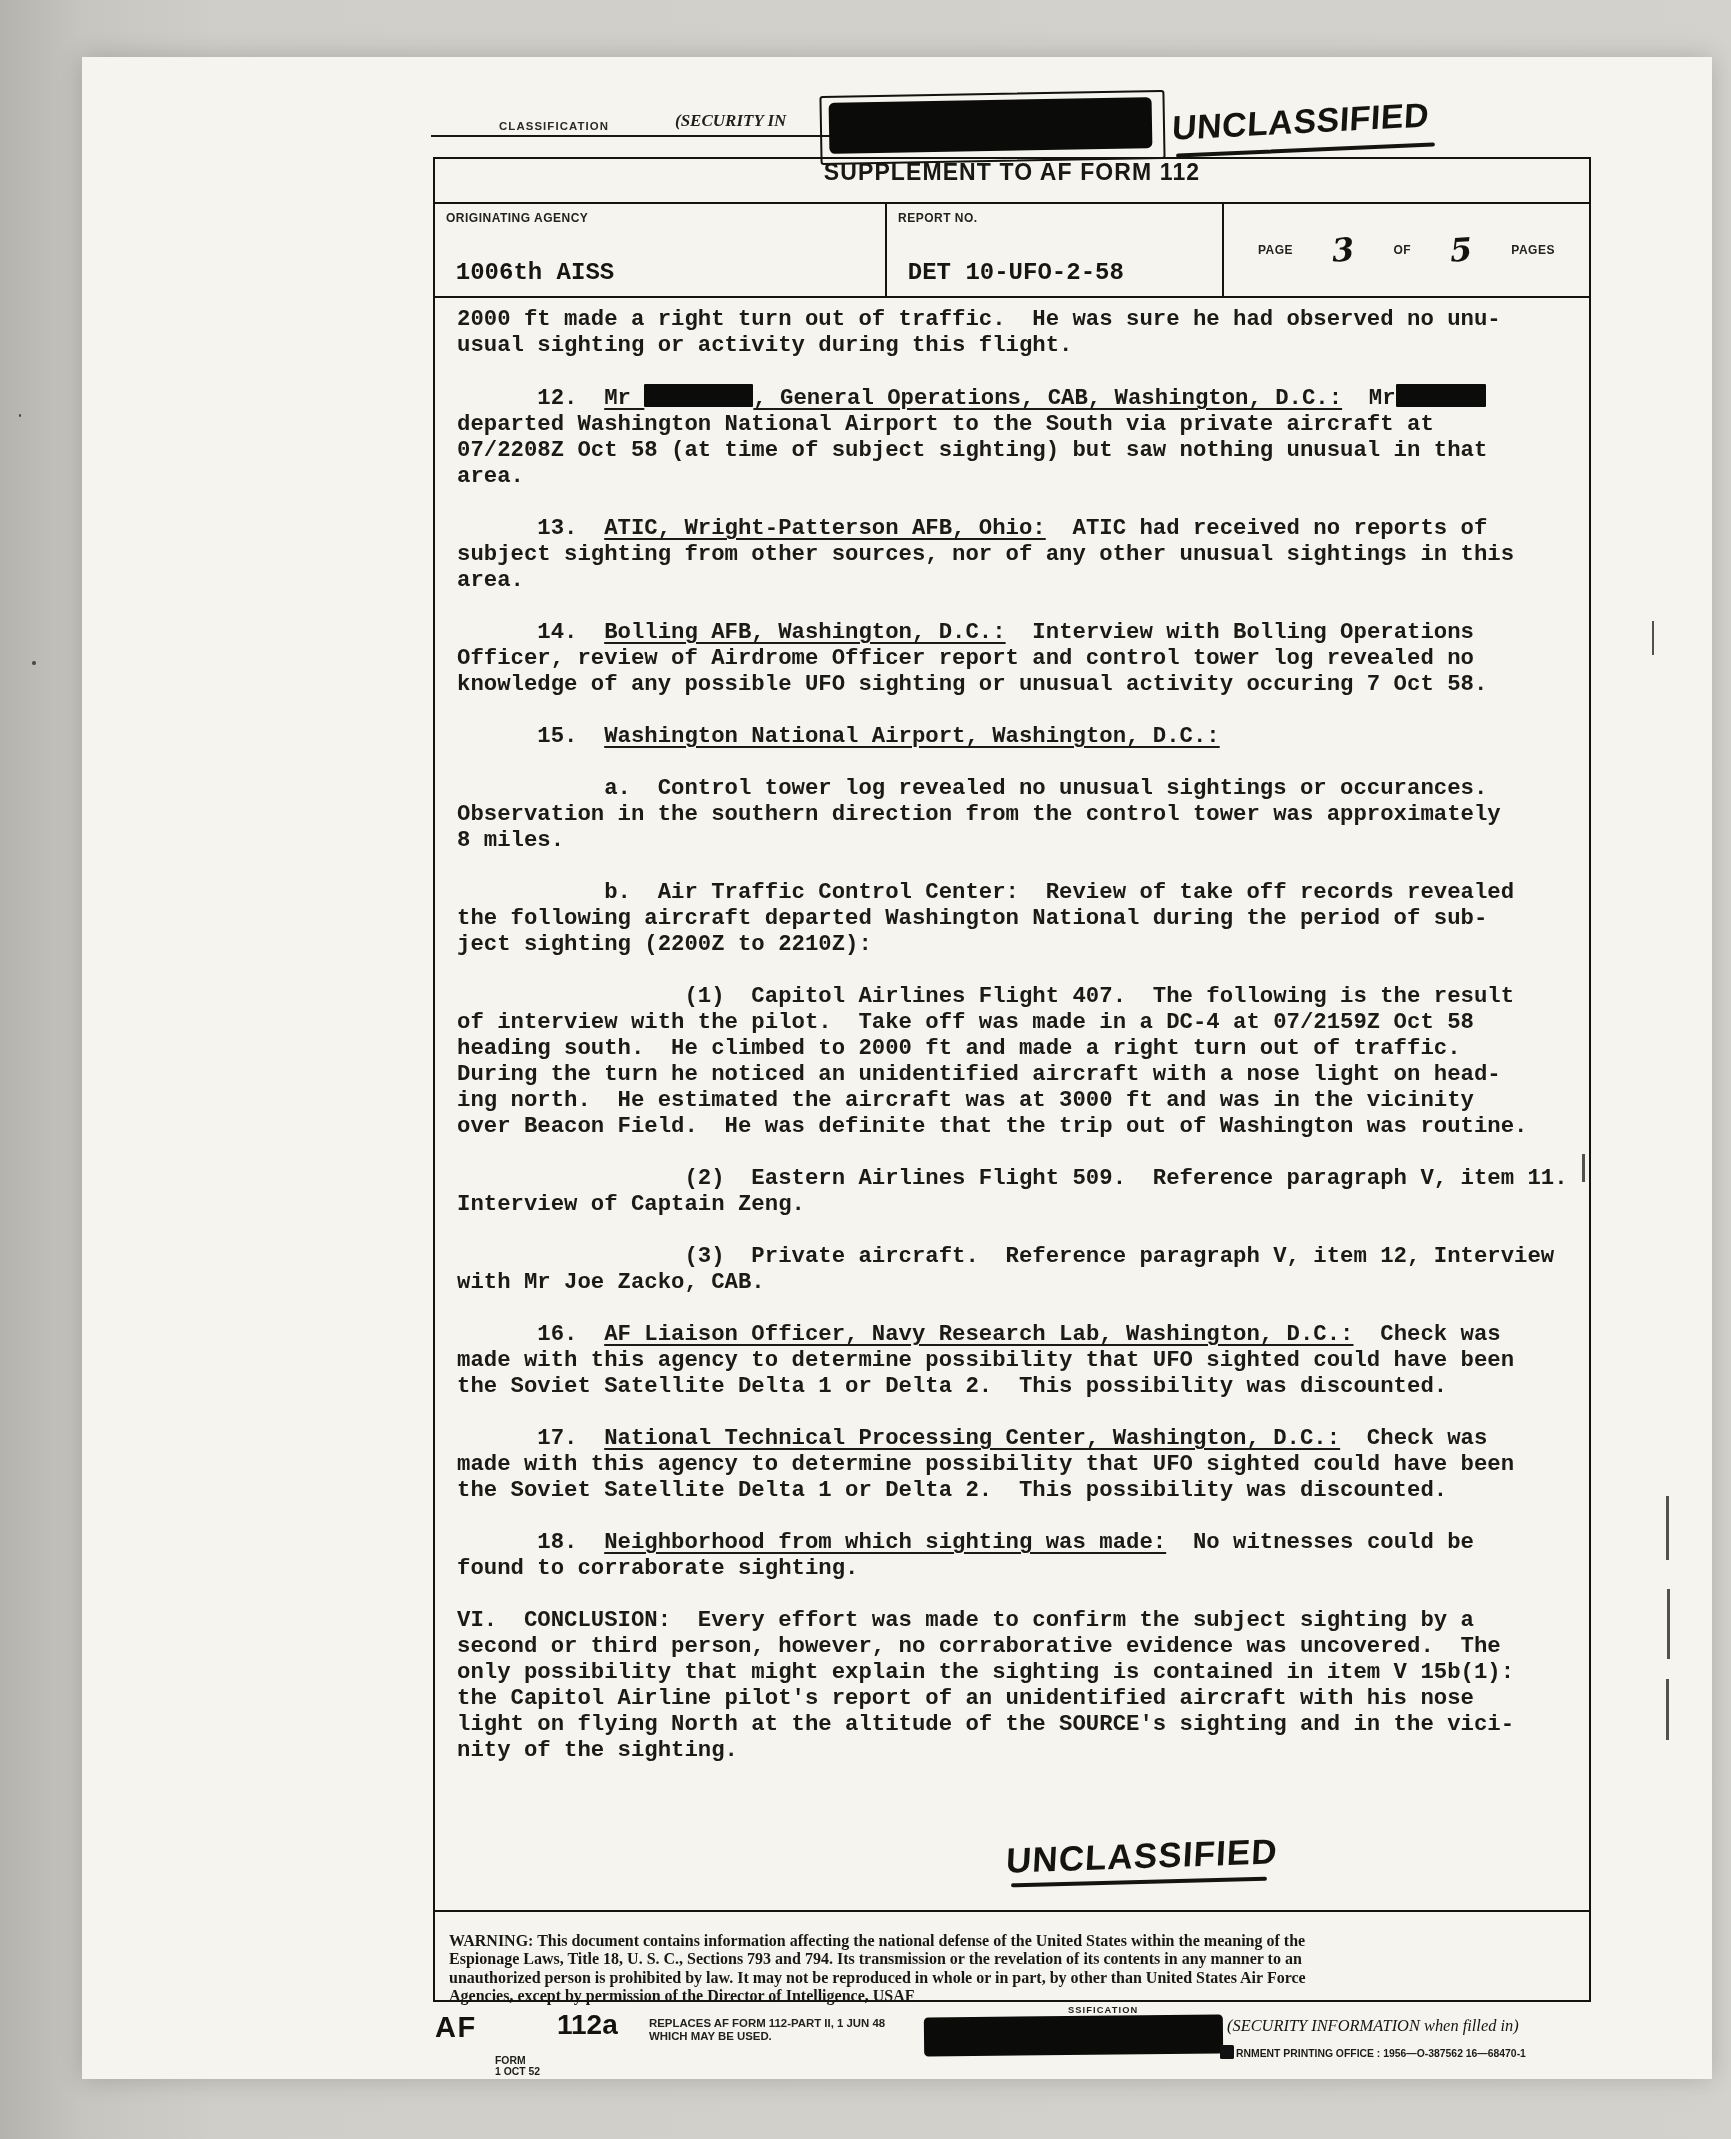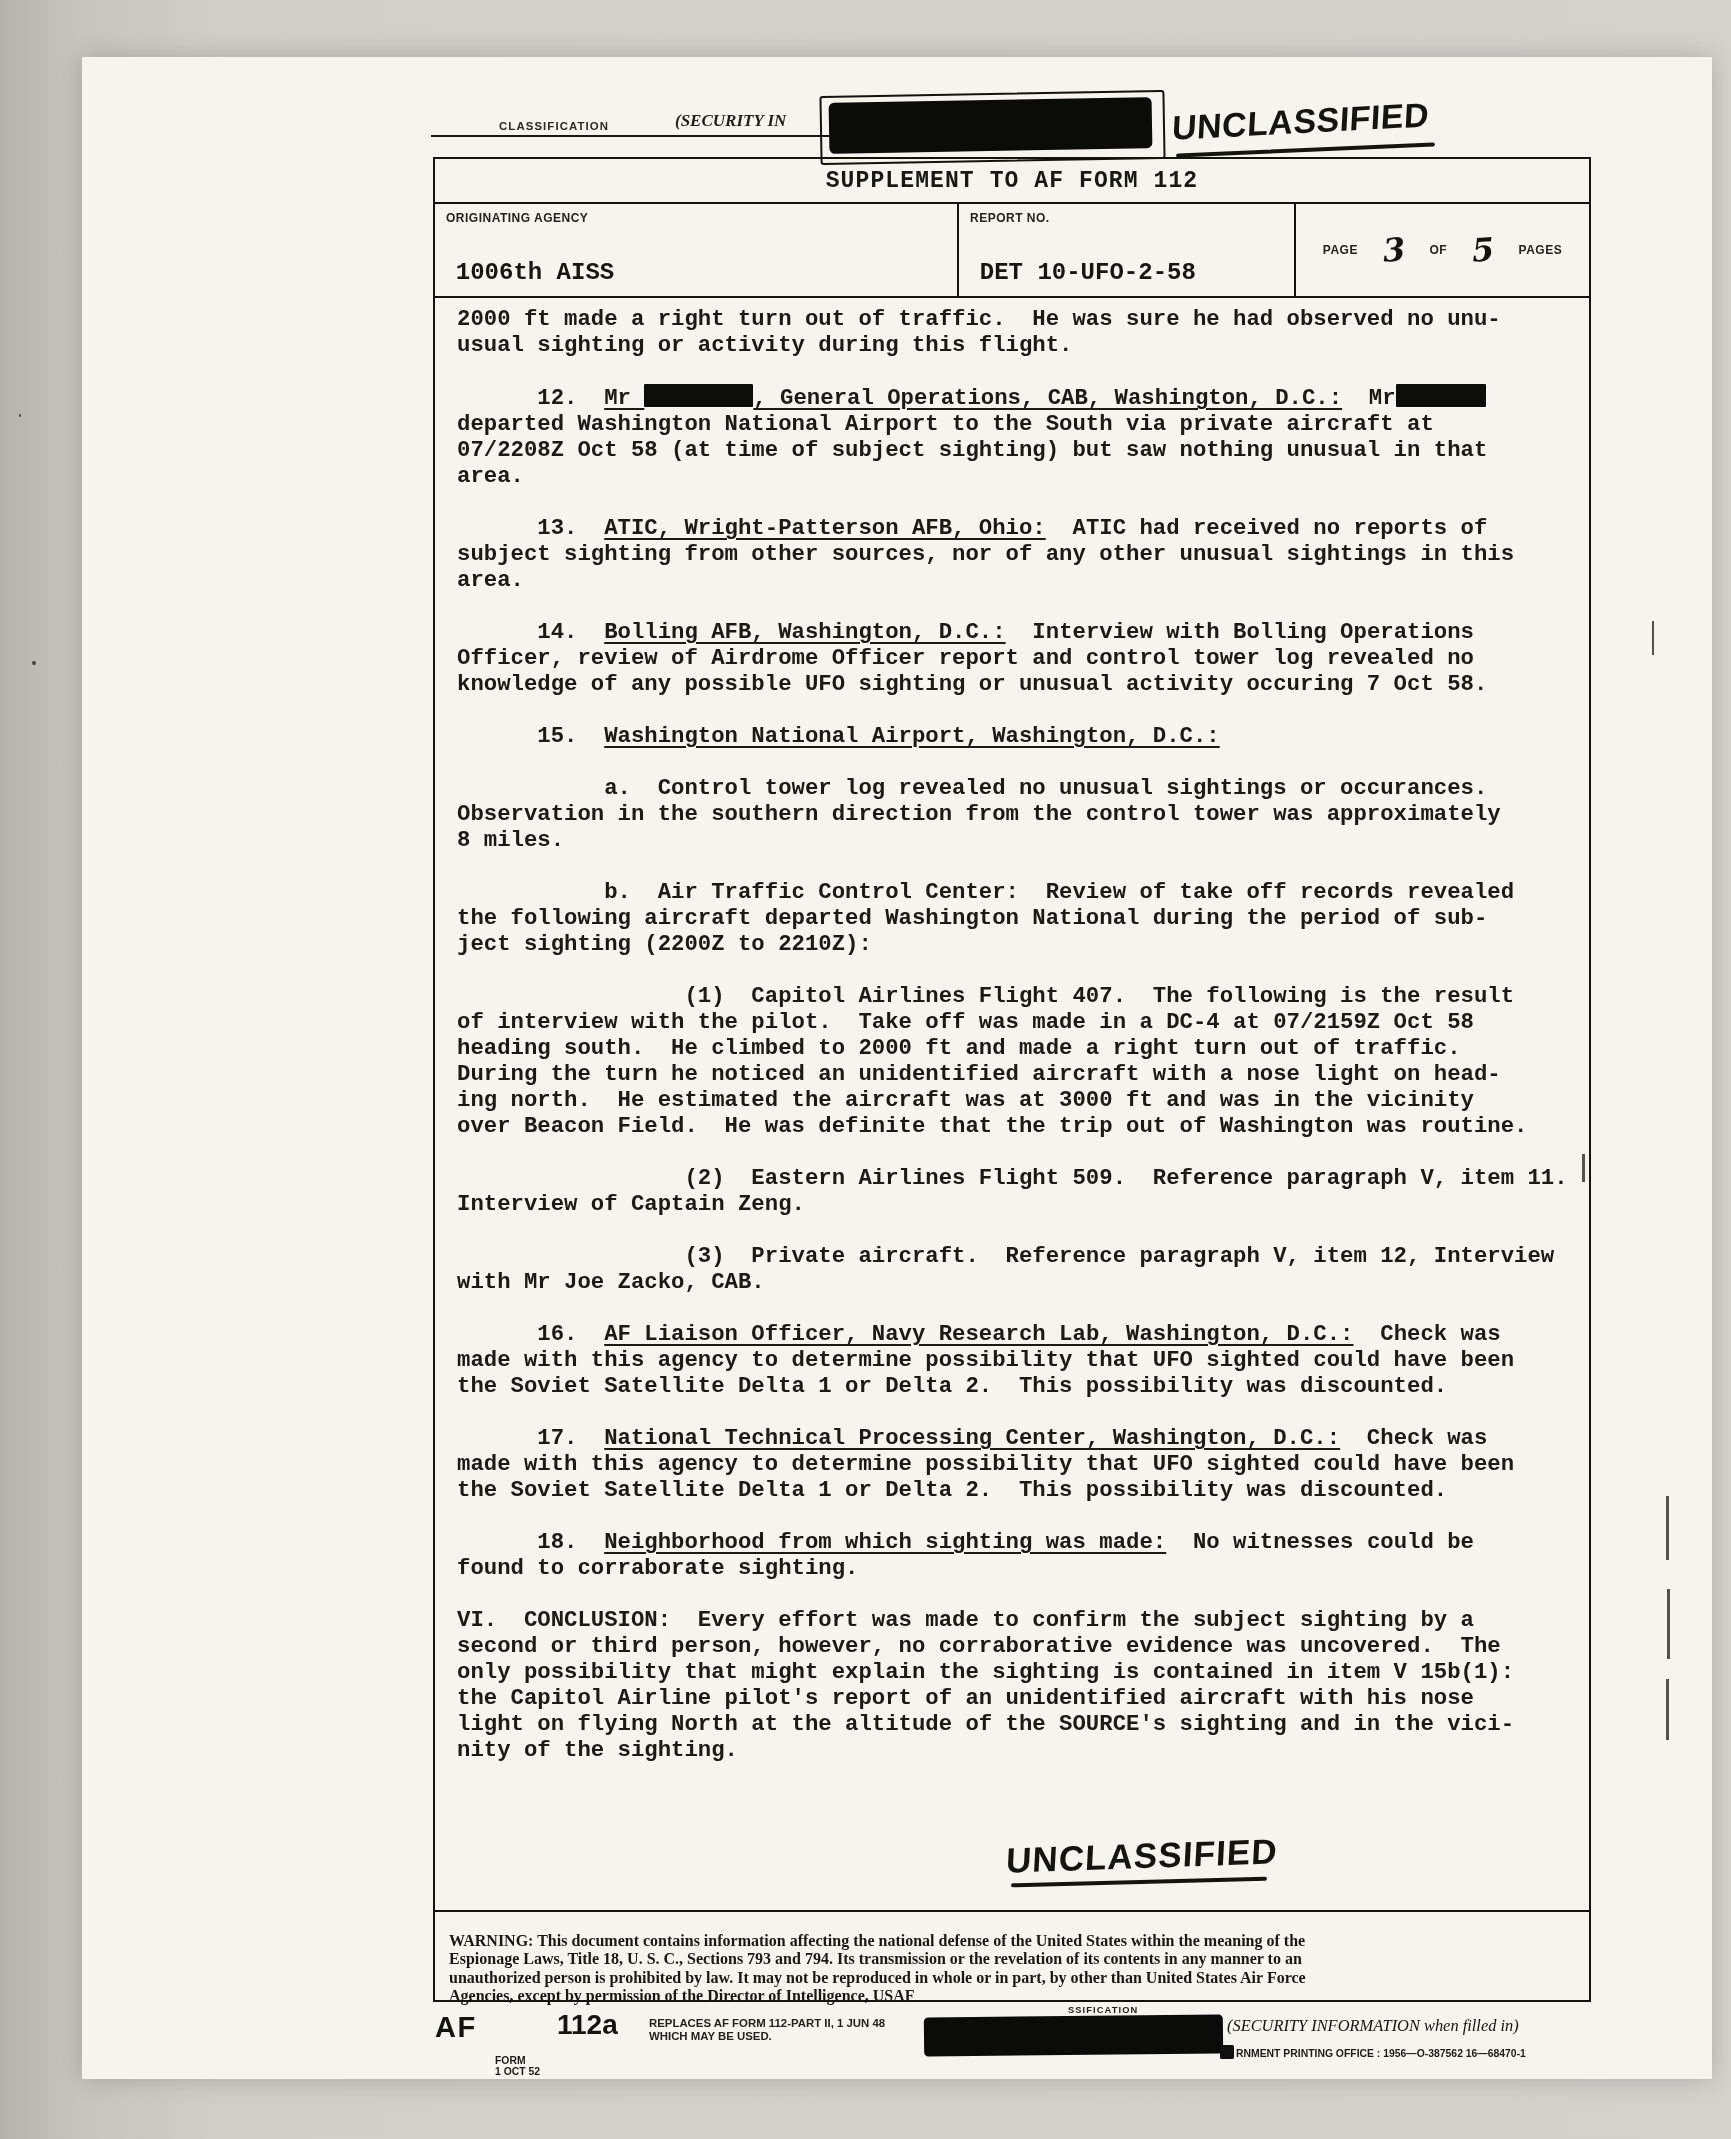--- a/index.html
+++ b/index.html
@@ -12,24 +12,24 @@
   .cls-label{position:absolute;left:499px;top:120px;font-size:11.4px;font-weight:bold;letter-spacing:1.1px;color:#2a2a26;}
   .sec-label{position:absolute;left:675px;top:111px;font-size:17px;font-weight:bold;font-style:italic;font-family:"Liberation Serif",serif;color:#1f1f1b;}
   .blob-frame{position:absolute;left:820px;top:93px;width:341px;height:65px;border:2.7px solid #12120e;transform:rotate(-1deg);border-radius:3.3px;}
   .blob-top{position:absolute;left:829px;top:100px;width:323px;height:51px;background:#0b0b09;transform:rotate(-1deg);border-radius:5.5px;}
   .stamp{font-weight:bold;color:#15150f;font-family:"Liberation Sans",sans-serif;}
   .stamp-top{position:absolute;left:1172px;top:102px;font-size:34px;letter-spacing:0.5px;transform:rotate(-3deg) skewX(-6deg);}
   .stamp-top-line{position:absolute;left:1176px;top:148px;width:259px;height:3.8px;background:#15150f;transform:rotate(-2.5deg);border-radius:2.2px;}
 
   
   .form-box{position:absolute;left:433px;top:157px;width:1158px;height:1845px;border:2.7px solid #14140f;box-sizing:border-box;background:transparent;}
-  .title-row{height:43px;border-bottom:2.2px solid #14140f;display:flex;align-items:center;justify-content:center;font-family:Liberation Mono, monospace;font-weight:bold;font-size:23px;letter-spacing:1.1px;color:#191914;}
+  .title-row{height:43px;border-bottom:2.2px solid #14140f;display:flex;justify-content:center;font-family:Liberation Sans, sans-serif;font-weight:bold;font-size:23px;letter-spacing:1.1px;color:#191914;}
   .agency-row{height:92px;border-bottom:2.2px solid #14140f;display:flex;}
   .cell{box-sizing:border-box;padding:6.5px 11px;display:flex;flex-direction:column;}
-  .cell-agency{width:524px;border-right:2.2px solid #14140f;}
+  .cell-agency{width:452px;border-right:2.2px solid #14140f;}
   .cell-report{width:337px;border-right:2.2px solid #14140f;}
   .cell-page{flex:1;flex-direction:row;align-items:center;justify-content:space-around;padding:5.5px 18.5px;gap:8px;}
   .cell-label{font-size:12px;font-weight:bold;letter-spacing:0.5px;color:#23231e;}
   .cell-value{font-family:"Liberation Mono",monospace;font-weight:bold;font-size:24px;color:#17170f;margin-top:34px;padding-left:9.8px;}
   .page-num{font-family:"DejaVu Serif",serif;font-style:italic;font-weight:bold;font-size:32px;color:#14140e;transform:rotate(-4deg);}
 
   
   .doc-body{position:absolute;left:22px;top:147px;width:1124px;font-family:"Liberation Mono",monospace;font-weight:bold;font-size:22.3px;line-height:26px;color:#1b1a15;}
   .para{margin-bottom:26px;white-space:pre;}
   .u{text-decoration:underline;text-underline-offset:3.8px;text-decoration-thickness:1.6px;}

